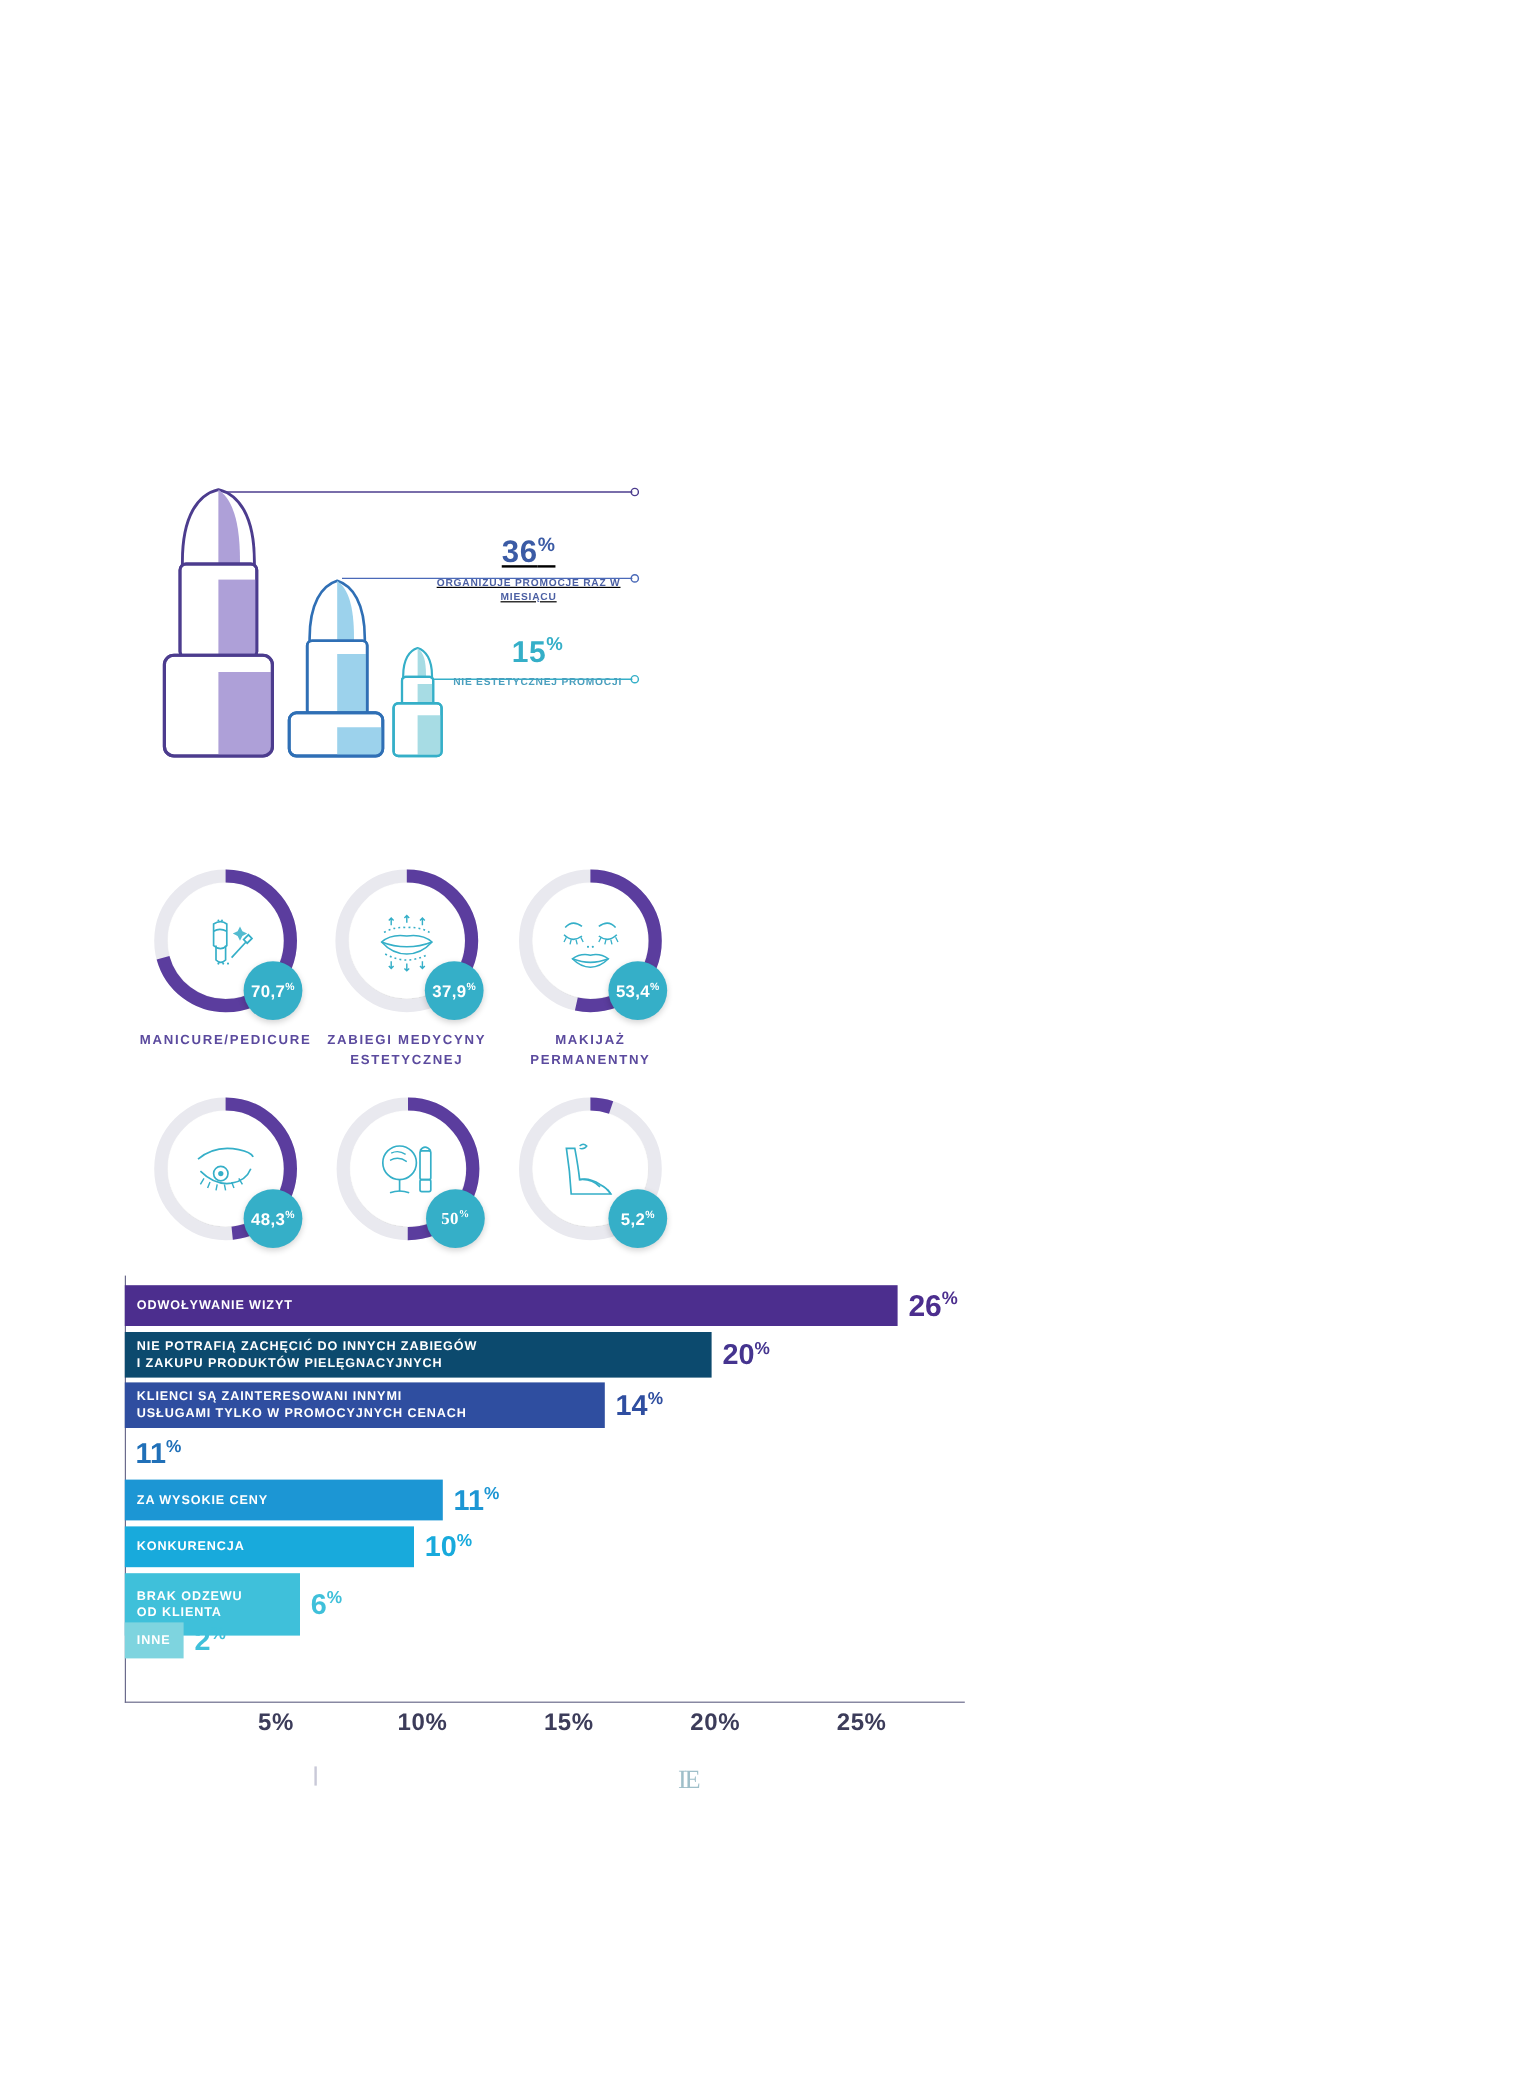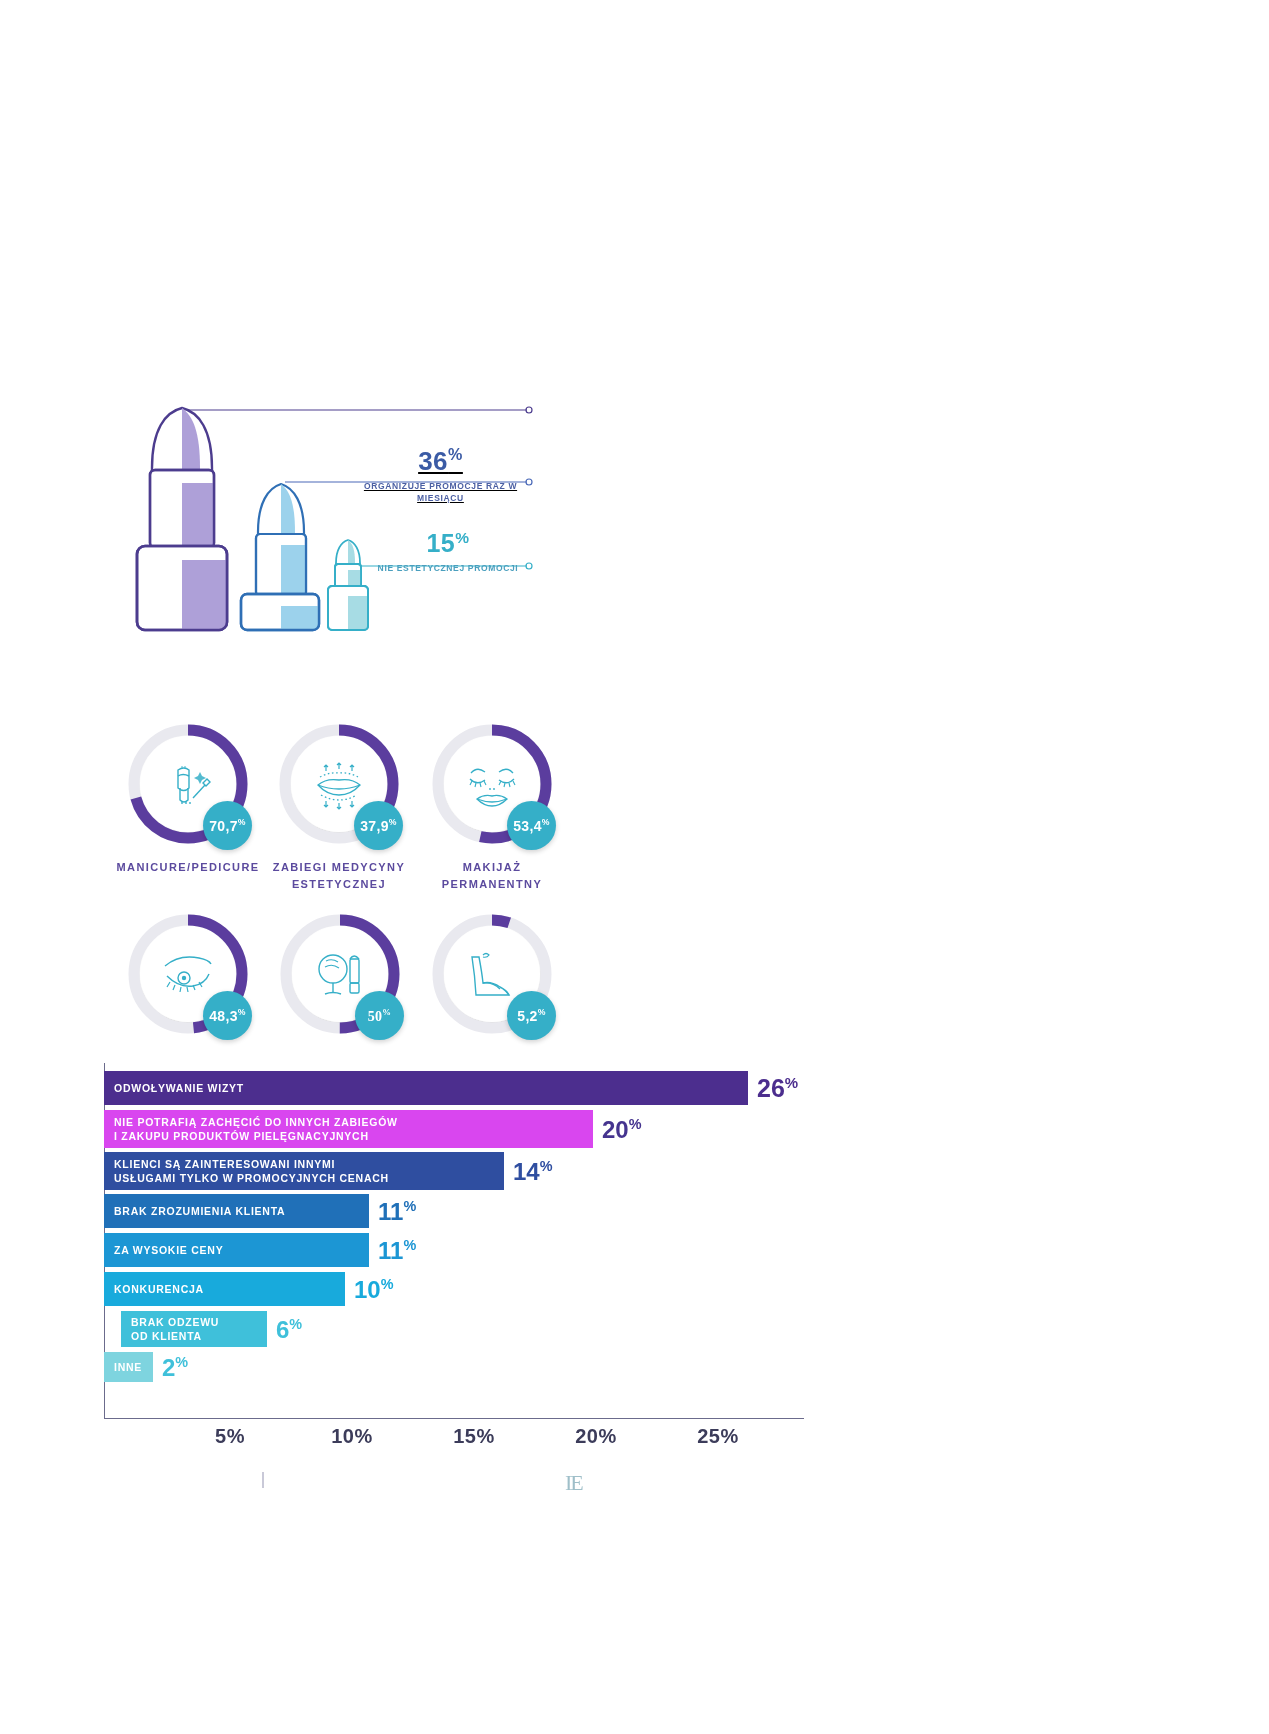--- a/index.html
+++ b/index.html
@@ -430,21 +430,21 @@
       <span>
         <span>ODWOŁYWANIE WIZYT</span>
       </span>
     </div>
     <div class="bar-value" style="color:#4C2E8E; font-size:25px;">
       <span>26</span><span class="sym">%</span>
     </div>
   </div>
 
   <div class="bar-row" style="top:1110px; height:38px;">
-    <div class="bar-rect" style="width:489px; background:#d946ef;">
+    <div class="bar-rect" style="width:489px; background:#0c4a6e;">
       <span>
         <span style="display:block;">NIE POTRAFIĄ ZACHĘCIĆ DO INNYCH ZABIEGÓW</span>
         <span style="display:block;">I ZAKUPU PRODUKTÓW PIELĘGNACYJNYCH</span>
       </span>
     </div>
     <div class="bar-value" style="color:#45348F; font-size:24px;">
       <span>20</span><span class="sym">%</span>
     </div>
   </div>
 
@@ -454,25 +454,20 @@
         <span style="display:block;">KLIENCI SĄ ZAINTERESOWANI INNYMI</span>
         <span style="display:block;">USŁUGAMI TYLKO W PROMOCYJNYCH CENACH</span>
       </span>
     </div>
     <div class="bar-value" style="color:#2F4EA0; font-size:24px;">
       <span>14</span><span class="sym">%</span>
     </div>
   </div>
 
   <div class="bar-row" style="top:1194px; height:34px;">
-    <div class="bar-rect" style="width:265px; background:#2070B8;">
-      <span>
-        <span>BRAK ZROZUMIENIA KLIENTA</span>
-      </span>
-    </div>
     <div class="bar-value" style="color:#2070B8; font-size:24px;">
       <span>11</span><span class="sym">%</span>
     </div>
   </div>
 
   <div class="bar-row" style="top:1233px; height:34px;">
     <div class="bar-rect" style="width:265px; background:#1C96D4;">
       <span>
         <span>ZA WYSOKIE CENY</span>
       </span>
@@ -486,21 +481,21 @@
     <div class="bar-rect" style="width:241px; background:#18AADC;">
       <span>
         <span>KONKURENCJA</span>
       </span>
     </div>
     <div class="bar-value" style="color:#18AADC; font-size:24px;">
       <span>10</span><span class="sym">%</span>
     </div>
   </div>
 
-  <div class="bar-row" style="top:1311px; height:36px;padding-left:17px;">
+  <div class="bar-row" style="top:1311px; height:52px;">
     <div class="bar-rect" style="width:146px; background:#3FC0DA;">
       <span>
         <span style="display:block;">BRAK ODZEWU</span>
         <span style="display:block;">OD KLIENTA</span>
       </span>
     </div>
     <div class="bar-value" style="color:#3FC0DA; font-size:24px;">
       <span>6</span><span class="sym">%</span>
     </div>
   </div>

